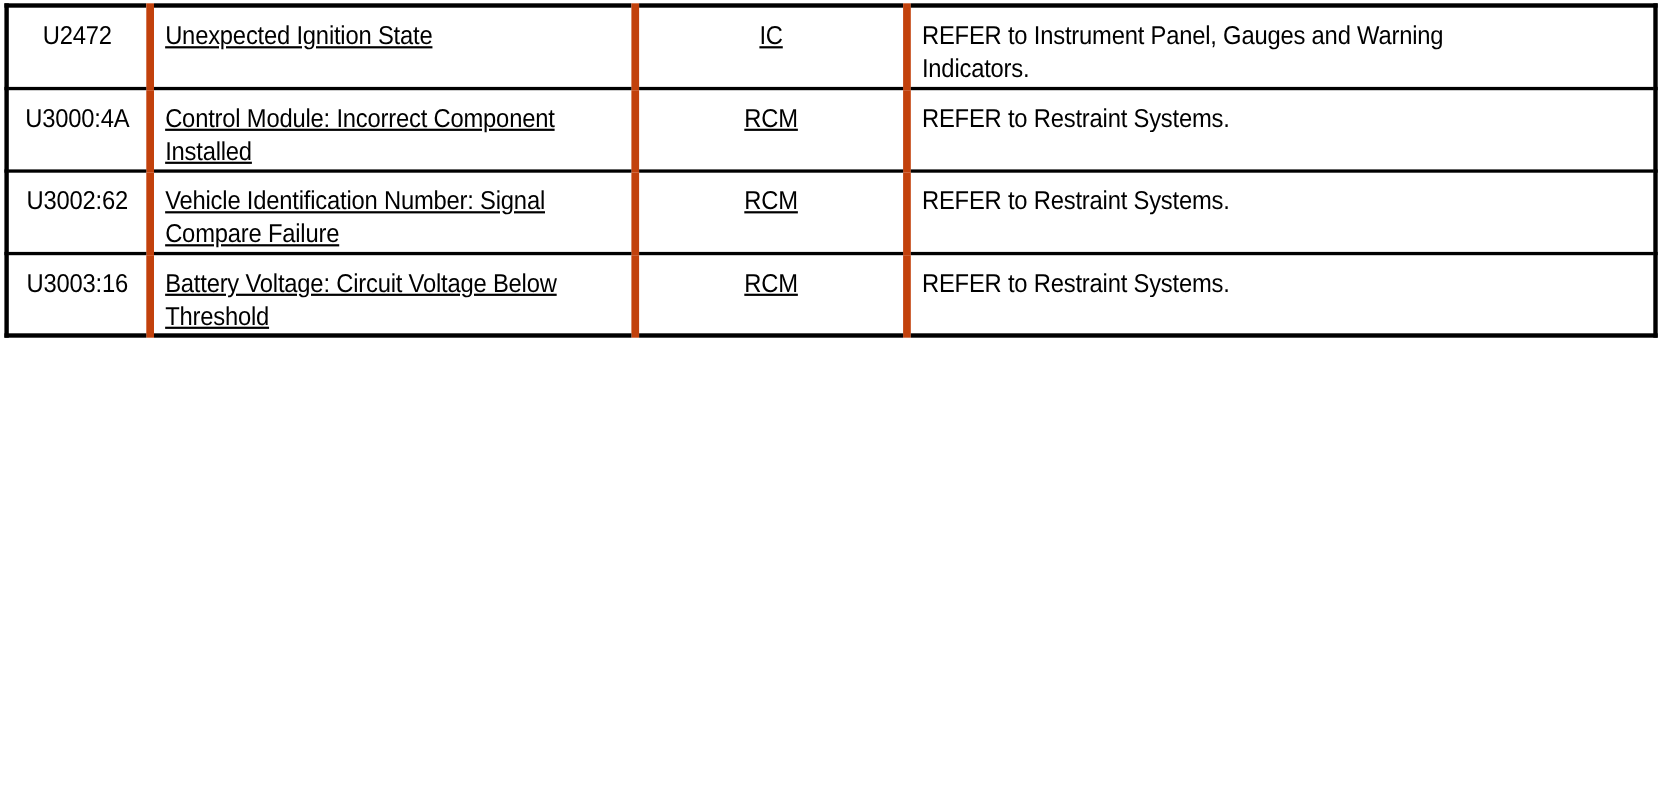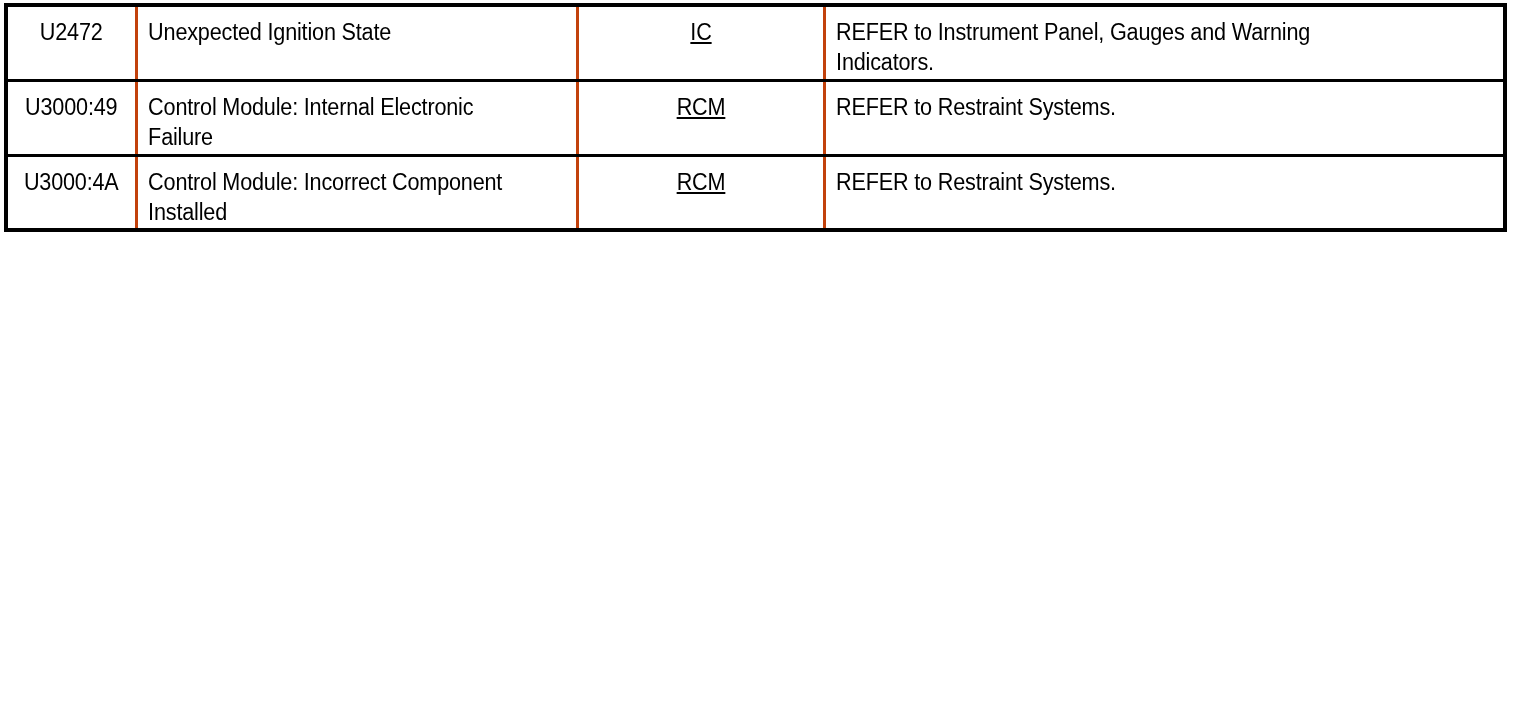--- a/index.html
+++ b/index.html
@@ -27,21 +27,21 @@
     left: 4px;
     top: 3px;
     width: 1503px;
     border-collapse: collapse;
     table-layout: fixed;
     background: #ffffff;
     border: 4px solid #000000;
   }
 
   table.dtc-table td {
-    border-right: 3px solid #c2410c;
+    border-right: 7px solid #c2410c;
     border-bottom: 3px solid #000000;
     vertical-align: top;
     padding: 0;
     height: 75px;
     box-sizing: border-box;
   }
   table.dtc-table tr:last-child td {
     border-bottom: none;
   }
   table.dtc-table td:last-child {
@@ -62,21 +62,21 @@
   .col-code { width: 130px; }
   .col-code .cell-inner {
     text-align: center;
     padding-left: 2px;
     padding-right: 2px;
     transform: scaleX(0.92);
     transform-origin: center top;
   }
 
   
-  .col-desc { width: 441px; }
+  .col-desc { width: 441px; text-decoration: underline; }
   .col-desc .cell-inner {
     text-align: left;
     padding-left: 11px;
     padding-right: 6px;
   }
 
   
   .col-module { width: 247px; text-decoration: underline; }
   .col-module .cell-inner {
     text-align: center;
@@ -108,43 +108,58 @@
           <td class="col-module">
             <div class="cell-inner">IC</div>
           </td>
           <td class="col-action">
             <div class="cell-inner">REFER to Instrument Panel, Gauges and Warning
 Indicators.</div>
           </td>
         </tr>
         <tr>
           <td class="col-code">
-            <div class="cell-inner">U3000:49</div>
-          </td>
-          <td class="col-desc">
-            <div class="cell-inner">Control Module: Internal Electronic
-Failure</div>
-          </td>
-          <td class="col-module">
-            <div class="cell-inner">RCM</div>
-          </td>
-          <td class="col-action">
-            <div class="cell-inner">REFER to Restraint Systems.</div>
-          </td>
-        </tr>
-        <tr>
-          <td class="col-code">
             <div class="cell-inner">U3000:4A</div>
           </td>
           <td class="col-desc">
             <div class="cell-inner">Control Module: Incorrect Component
 Installed</div>
           </td>
           <td class="col-module">
             <div class="cell-inner">RCM</div>
           </td>
           <td class="col-action">
             <div class="cell-inner">REFER to Restraint Systems.</div>
           </td>
         </tr>
+        <tr>
+          <td class="col-code">
+            <div class="cell-inner">U3002:62</div>
+          </td>
+          <td class="col-desc">
+            <div class="cell-inner">Vehicle Identification Number: Signal
+Compare Failure</div>
+          </td>
+          <td class="col-module">
+            <div class="cell-inner">RCM</div>
+          </td>
+          <td class="col-action">
+            <div class="cell-inner">REFER to Restraint Systems.</div>
+          </td>
+        </tr>
+        <tr>
+          <td class="col-code">
+            <div class="cell-inner">U3003:16</div>
+          </td>
+          <td class="col-desc">
+            <div class="cell-inner">Battery Voltage: Circuit Voltage Below
+Threshold</div>
+          </td>
+          <td class="col-module">
+            <div class="cell-inner">RCM</div>
+          </td>
+          <td class="col-action">
+            <div class="cell-inner">REFER to Restraint Systems.</div>
+          </td>
+        </tr>
       </tbody>
   </table>
 </div>
 
 </body></html>

